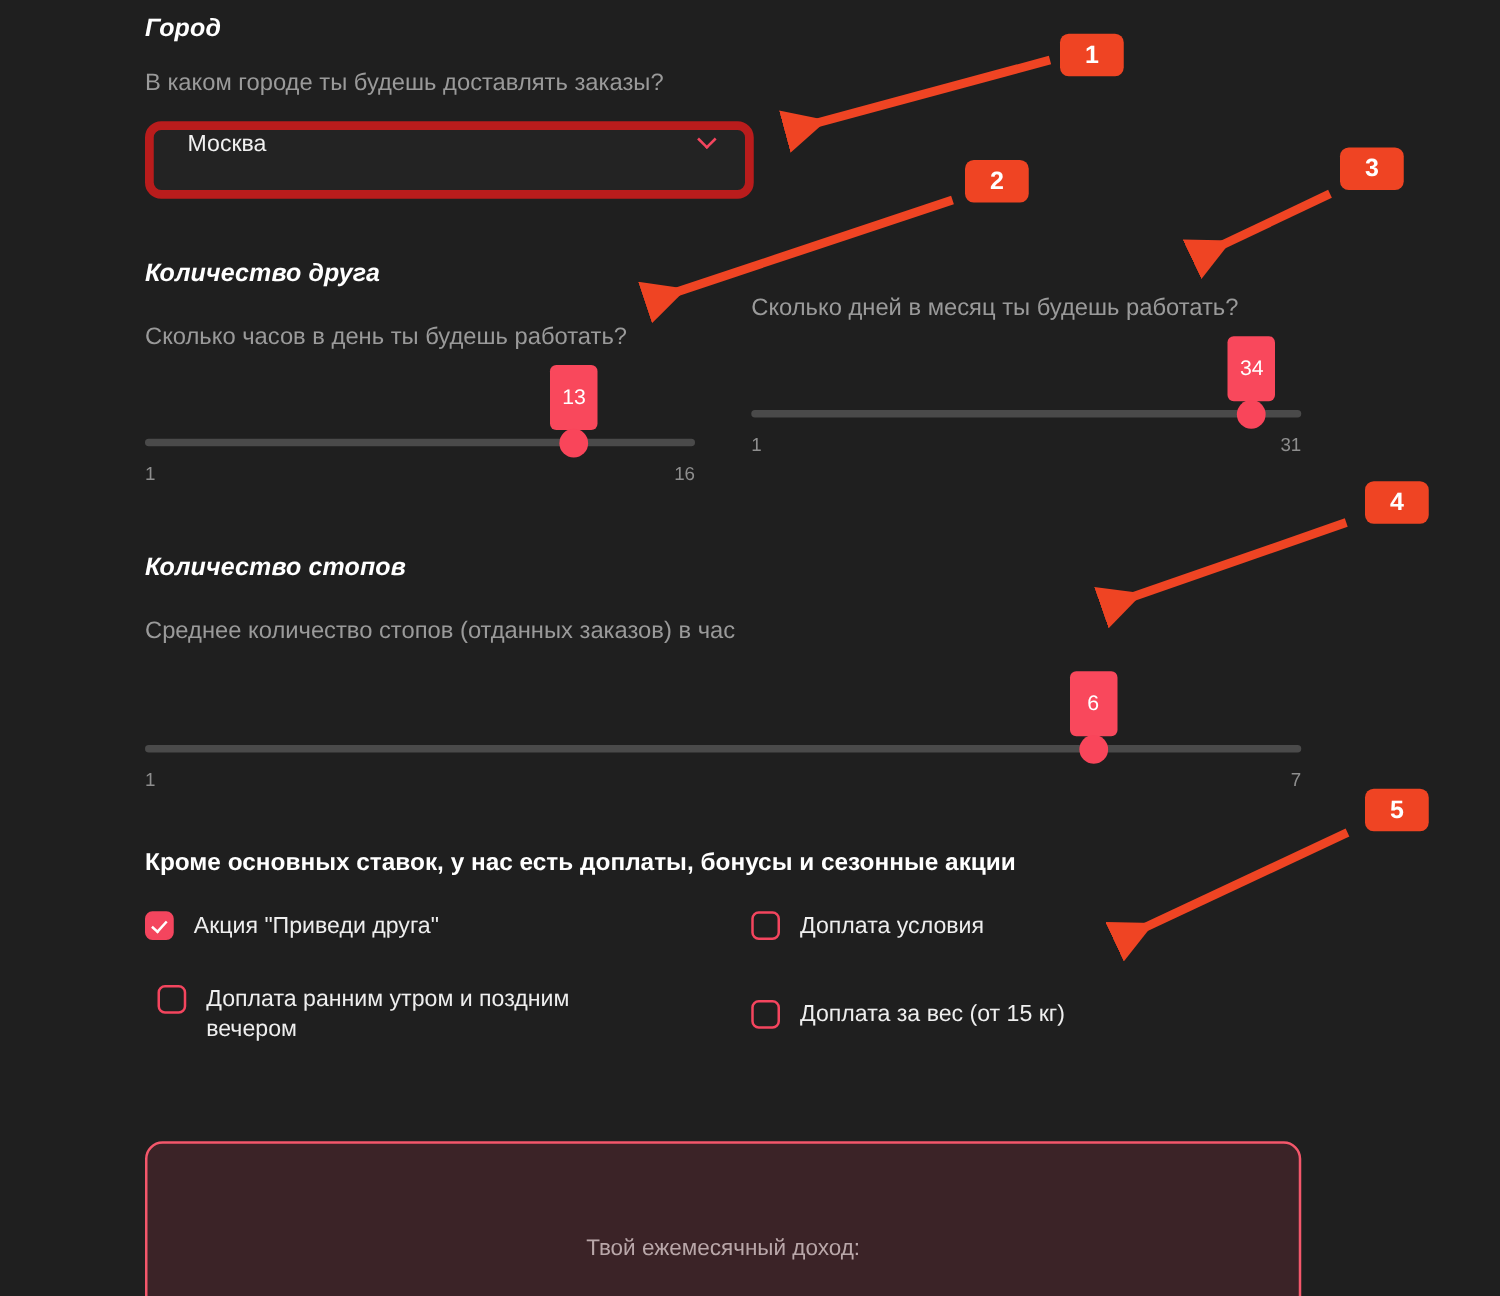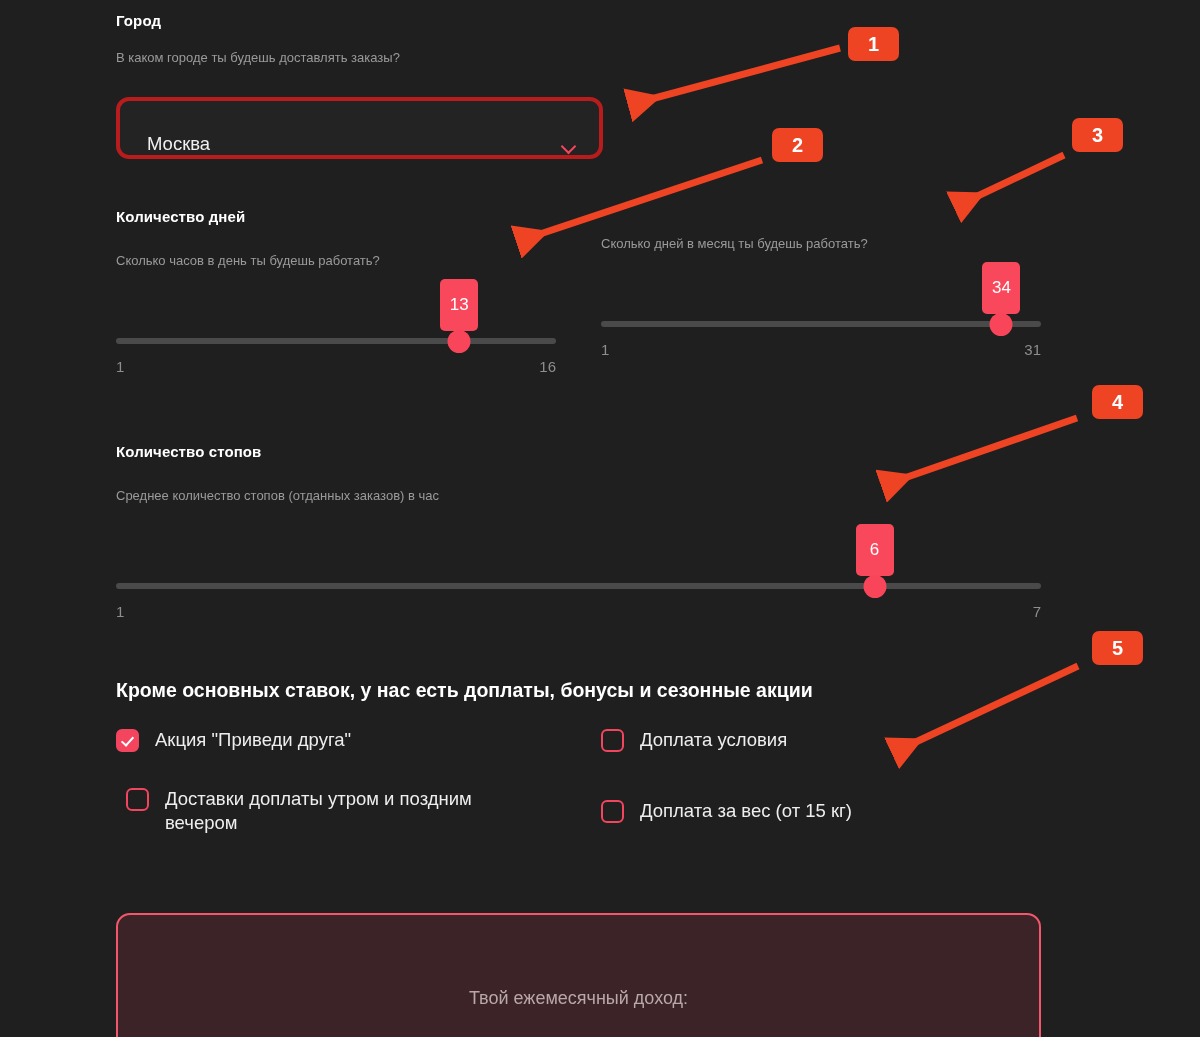--- a/index.html
+++ b/index.html
@@ -7,41 +7,42 @@
     width: 1200px; height: 1037px;
     background: #1f1f1f;
     font-family: "Liberation Sans", sans-serif;
     overflow: hidden;
   }
   .page { position: relative; width: 1200px; height: 1037px; background: #1f1f1f; }
 
   
   .section-title {
     color: #ffffff;
-    font-size: 15px;
+    font-size: 20px;
     font-weight: 700;
     letter-spacing: .1px;
+    font-style: italic;
   }
   .section-sub {
     color: #9a9a9a;
-    font-size: 13px;
+    font-size: 19px;
     font-weight: 400;
   }
 
   
   .city-block { position: absolute; left: 116px; top: 12px; width: 500px; }
   .city-block .section-sub { margin-top: 21px; }
 
   .select-box {
     position: absolute; left: 116px; top: 97px;
     width: 487px; height: 62px;
-    border: 4px solid #b91c1c;
+    border: 7px solid #b91c1c;
     border-radius: 13px;
     background: #232323;
-    display: flex; align-items: flex-end;
+    display: flex; align-items: flex-start;
     padding: 0 22px 0 27px;
     cursor: pointer;
   }
   .select-value { color: #f0f0f0; font-size: 18.5px; flex: 1 1 auto; }
   .chev { width: 16px; height: 16px; position: relative; }
   .chev::before {
     content: ""; position: absolute; left: 2px; top: 2px;
     width: 9px; height: 9px;
     border-right: 2px solid #f4455e; border-bottom: 2px solid #f4455e;
     transform: rotate(45deg);
@@ -146,21 +147,21 @@
     <div class="section-title">Город</div>
     <div class="section-sub">В каком городе ты будешь доставлять заказы?</div>
   </div>
 
   <div class="select-box">
     <span class="select-value">Москва</span>
     <span class="chev"></span>
   </div>
 
   <div class="slider-group" id="hours-group">
-    <div class="section-title">Количество дней</div>
+    <div class="section-title">Количество друга</div>
     <div class="section-sub">Сколько часов в день ты будешь работать?</div>
     <div class="slider-area">
       <div class="track"></div>
       <div class="bubble" id="hours-bubble" style="left: 78%;">13</div>
       <div class="thumb" id="hours-thumb" style="left: 78%;"></div>
       <div class="ends">
         <span>1</span>
         <span>16</span>
       </div>
     </div>
@@ -208,21 +209,21 @@
           <span class="box"></span>
           <span class="check-label">Доплата условия</span>
         </label>
       </div>
     </div>
 
     <div class="check-row" style="margin-top:31px">
       <div class="check-col">
         <label class="check-item indent">
           <span class="box"></span>
-          <span class="check-label" style="max-width:360px">Доставки доплаты утром и поздним вечером</span>
+          <span class="check-label" style="max-width:360px">Доплата ранним утром и поздним вечером</span>
         </label>
       </div>
       <div class="check-col right" style="padding-top:12px">
         <label class="check-item">
           <span class="box"></span>
           <span class="check-label">Доплата за вес (от 15 кг)</span>
         </label>
       </div>
     </div>
   </div>

